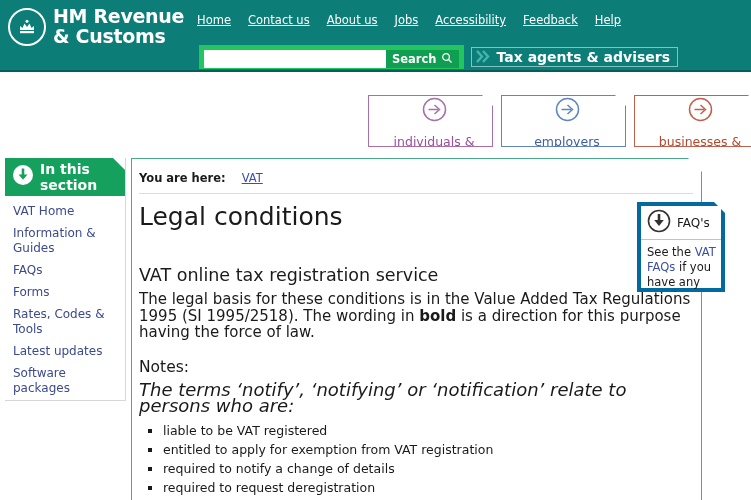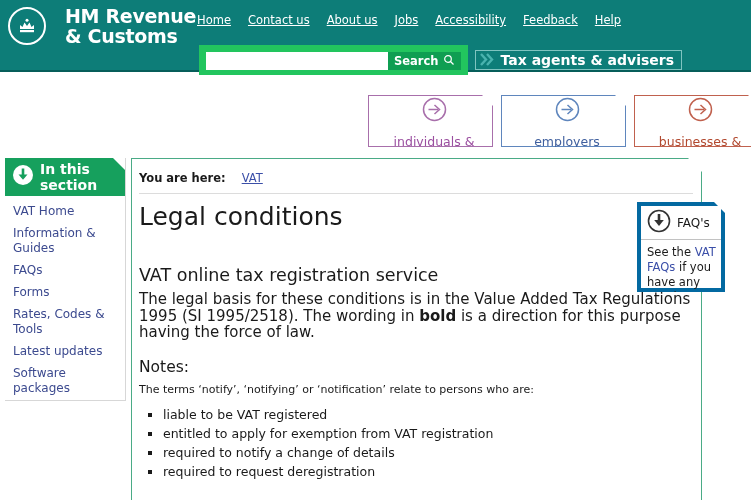--- a/index.html
+++ b/index.html
@@ -13,21 +13,21 @@
 
   
   #header {
     position: absolute; left: 0; top: 0;
     width: 751px; height: 72px;
     background: #0d7d78;
     border-bottom: 2px solid #065e5a;
   }
   #logo-block {
     position: absolute; left: 8px; top: 6px;
-    display: flex; align-items: center; gap: 19px;
+    display: flex; align-items: flex-end; gap: 7px;
   }
   #crown-circle {
     width: 38px; height: 38px; border-radius: 50%;
     border: 2.5px solid #ffffff;
     display: flex; align-items: center; justify-content: center;
   }
   #logo-text {
     color: #ffffff; font-weight: bold;
     font-size: 19px; line-height: 20px;
     letter-spacing: -0.3px;
@@ -40,22 +40,22 @@
   .nav-link {
     color: #ffffff; font-size: 11.5px;
     text-decoration: underline;
     cursor: pointer; white-space: nowrap;
   }
   #search-row {
     position: absolute; left: 199px; top: 45px;
     display: flex; align-items: center; gap: 7px;
   }
   #search-wrap {
-    display: flex; height: 30px;
-    border: 7px solid #22c55e;
+    display: flex; height: 24px;
+    border: 5px solid #22c55e;
   }
   #search-input {
     width: 182px; height: 18px;
     border: none; outline: none;
     background: #ffffff;
     font-size: 11px; padding: 0 3px;
     font-family: "DejaVu Sans", sans-serif;
   }
   #search-button {
     background: #0f9e52; color: #ffffff;
@@ -153,22 +153,22 @@
   }
   #intro-paragraph {
     font-size: 15px; line-height: 16.5px; color: #1a1a1a;
     padding: 6px 10px 0 7px; margin: 0;
   }
   #notes-title {
     font-size: 15.5px; color: #1a1a1a;
     padding: 17px 0 0 7px; margin: 0; font-weight: normal;
   }
   #notes-intro {
-    font-size: 11px; line-height: 16px; color: #1a1a1a;
-    padding: 6px 10px 0 7px; margin: 0;
+    font-size: 18px; line-height: 16px; color: #1a1a1a;
+    padding: 6px 10px 0 7px; margin: 0; font-style: italic;
   }
   #notes-list {
     margin: 7px 0 0 0; padding-left: 31px;
     list-style-type: square;
   }
   #notes-list li {
     font-size: 12.5px; line-height: 19px; color: #1a1a1a;
   }
 
   

